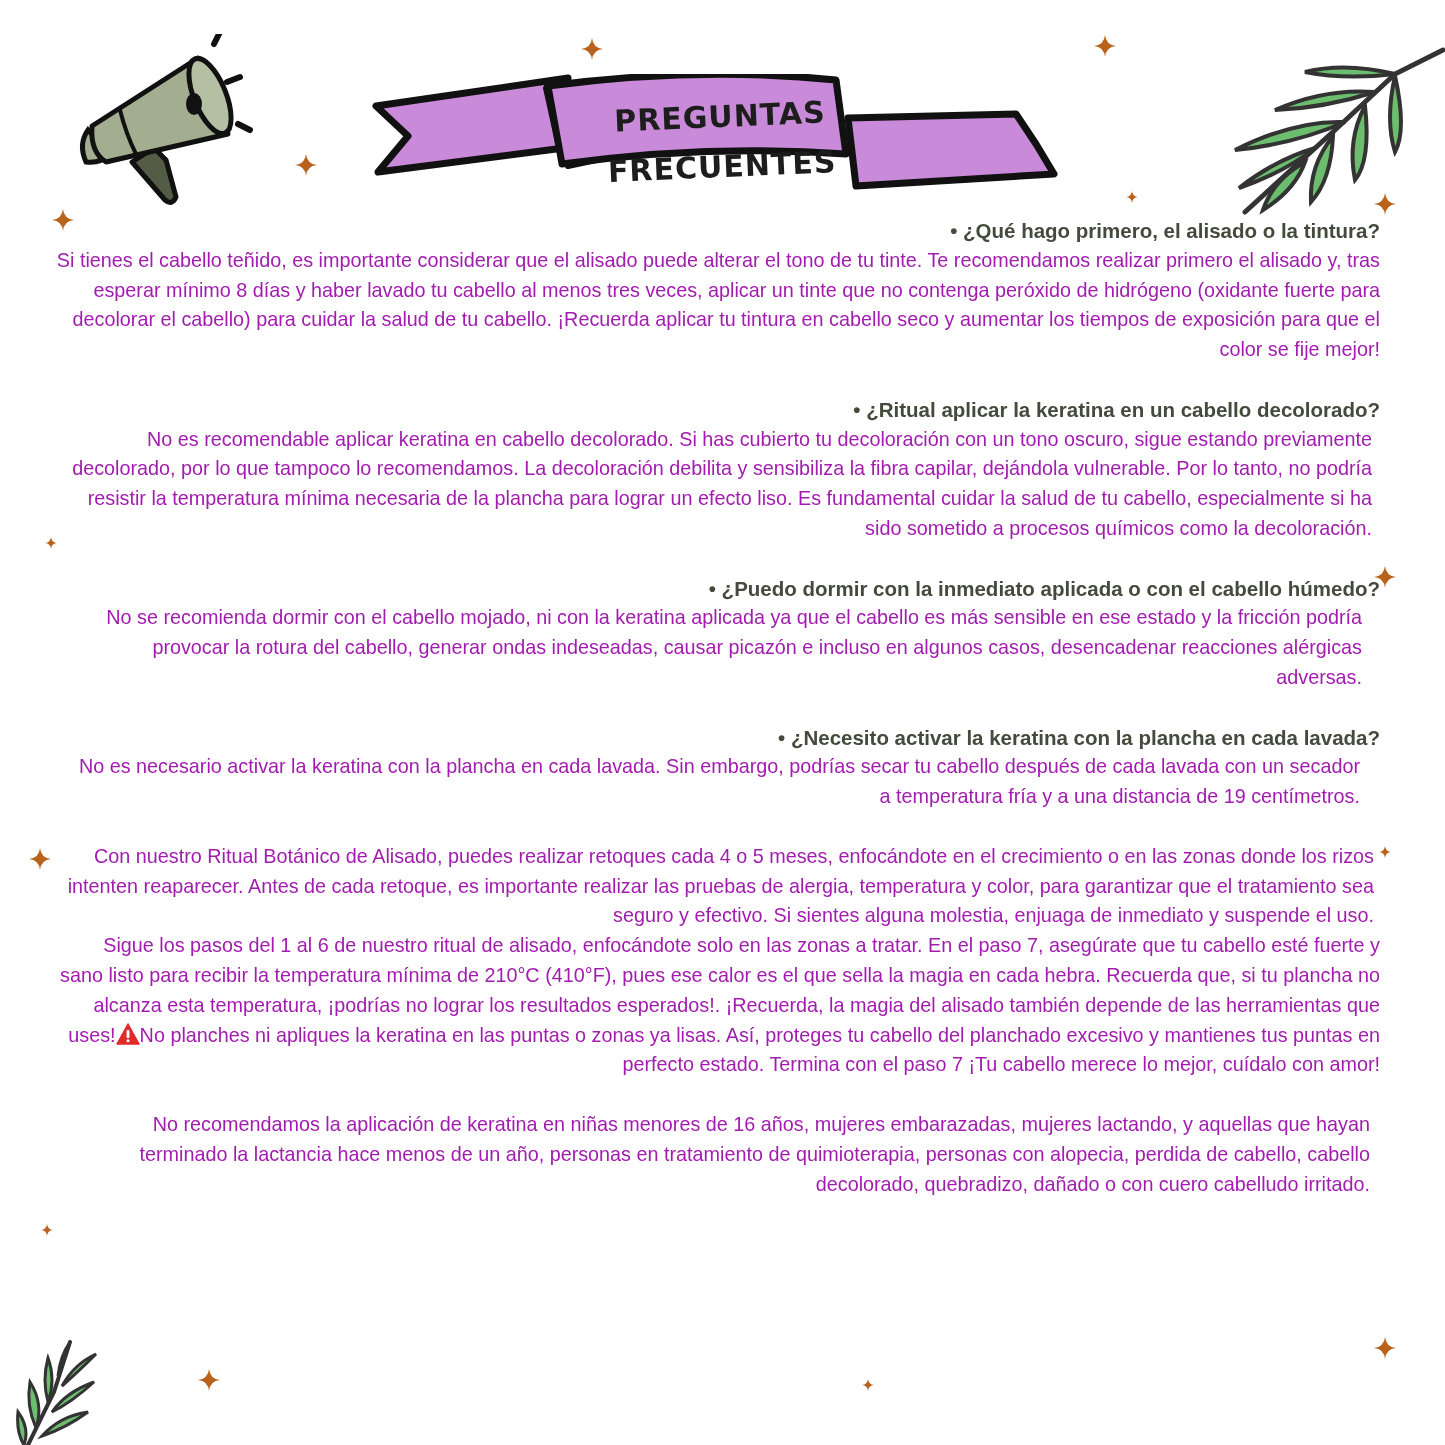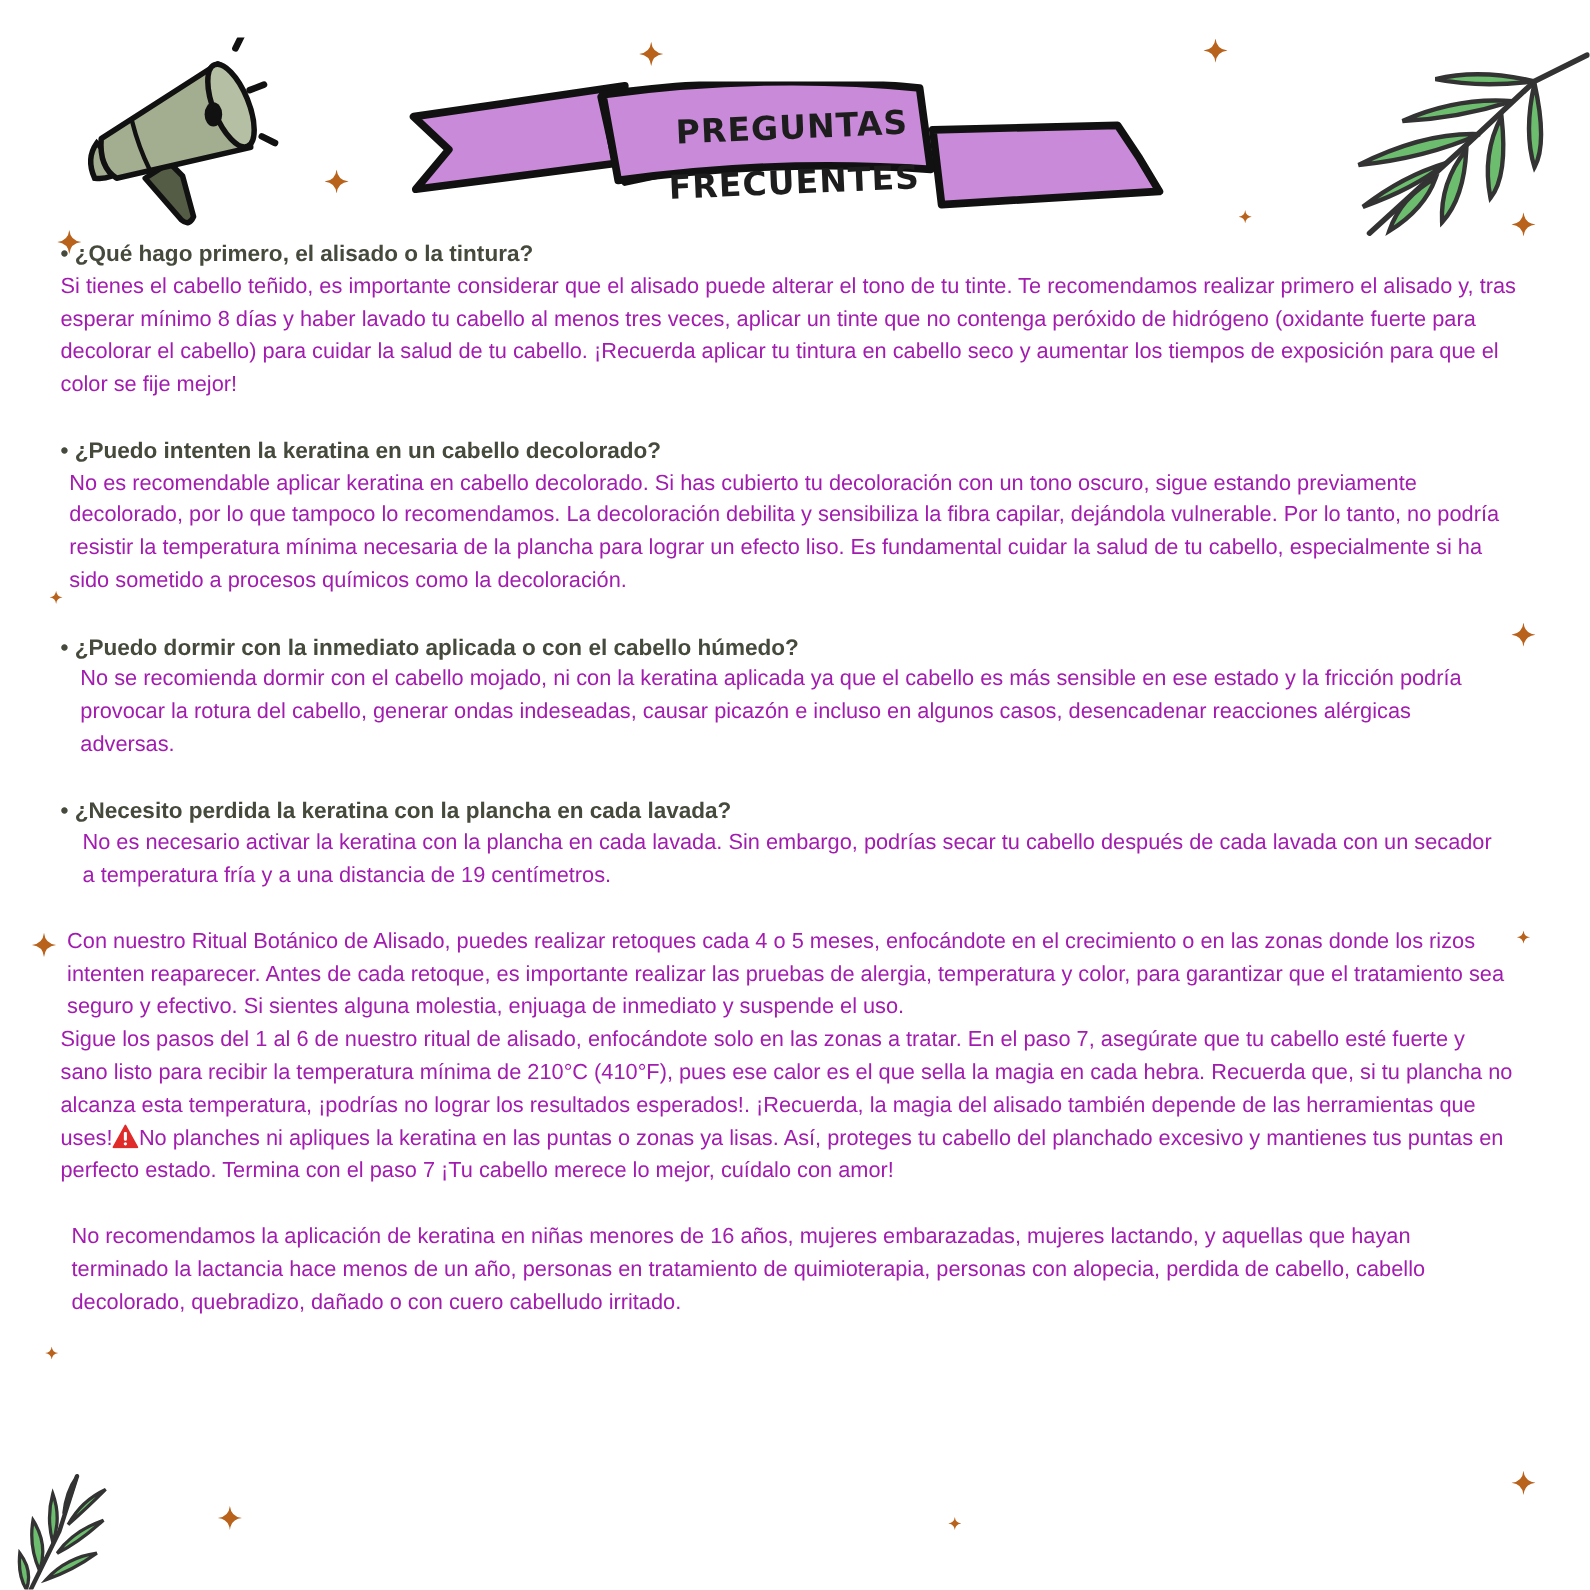--- a/index.html
+++ b/index.html
@@ -4,21 +4,21 @@
   <style>
     html, body { margin: 0; padding: 0; background: #ffffff; }
     body { width: 1445px; height: 1445px; position: relative; overflow: hidden;
            font-family: "Liberation Sans", "DejaVu Sans", sans-serif; color: #454a3c; }
     .deco { position: absolute; }
     .sparkle { position: absolute; width: 22px; height: 22px; }
     .banner { position: absolute; left: 368px; top: 74px; width: 696px; height: 116px; }
     .banner-title { position: absolute; left: 540px; top: 92px; width: 360px; height: 50px;
       font-family: "DejaVu Sans", sans-serif; font-weight: bold; font-size: 30px; letter-spacing: 1px;
       color: #1d1d1d; text-align: center; transform: rotate(-2.5deg); line-height: 50px; }
-    .content { position: absolute; left: 55px; top: 216px; width: 1325px; text-align: left; }
+    .content { position: absolute; left: 55px; top: 216px; width: 1325px; text-align: right; }
     .faq { margin-bottom: 29.8px; }
     .q { font-weight: bold; font-size: 20.5px; line-height: 29.8px; color: #454a3c; }
     .a { font-size: 19.8px; line-height: 29.8px; color: #a21caf; }
     .a b { font-weight: normal; }
     .warn { display: inline-block; width: 24px; height: 22px; vertical-align: -3px; }
   </style>
 </head>
 <body>
 
 <svg class="deco" style="left:70px;top:34px" width="190" height="175" viewBox="0 0 190 175">
@@ -106,29 +106,29 @@
 <svg class="sparkle" style="left:862px;top:1379px;width:12px;height:12px" viewBox="0 0 22 22">
     <path d="M11 0 Q12 10 22 11 Q12 12 11 22 Q10 12 0 11 Q10 10 11 0 Z" fill="#b8621b"></path>
   </svg>
 
 <div class="content">
   <div class="faq">
     <div class="q">• ¿Qué hago primero, el alisado o la tintura?</div>
     <div class="a">Si tienes el cabello teñido, es importante considerar que el alisado puede alterar el tono de tu tinte. Te recomendamos realizar primero el alisado y, tras esperar mínimo 8 días y haber lavado tu cabello al menos tres veces, aplicar un tinte que no contenga peróxido de hidrógeno (oxidante fuerte para decolorar el cabello) para cuidar la salud de tu cabello. ¡Recuerda aplicar tu tintura en cabello seco y aumentar los tiempos de exposición para que el color se fije mejor!</div>
   </div>
   <div class="faq">
-    <div class="q">• ¿Puedo intenten la keratina en un cabello decolorado?</div>
+    <div class="q">• ¿Ritual aplicar la keratina en un cabello decolorado?</div>
     <div class="a" style="padding:0 8px">No es recomendable aplicar keratina en cabello decolorado. Si has cubierto tu decoloración con un tono oscuro, sigue estando previamente decolorado, por lo que tampoco lo recomendamos. La decoloración debilita y sensibiliza la fibra capilar, dejándola vulnerable. Por lo tanto, no podría resistir la temperatura mínima necesaria de la plancha para lograr un efecto liso.  Es fundamental cuidar la salud de tu cabello, especialmente si ha sido sometido a procesos químicos como la decoloración.</div>
   </div>
   <div class="faq">
     <div class="q">• ¿Puedo dormir con la inmediato aplicada o con el cabello húmedo?</div>
     <div class="a" style="padding:0 18px">No se recomienda dormir con el cabello mojado, ni con la keratina aplicada ya que el cabello es más sensible en ese estado y la fricción podría provocar la rotura del cabello, generar ondas indeseadas, causar picazón e incluso en algunos casos, desencadenar reacciones alérgicas adversas.</div>
   </div>
   <div class="faq">
-    <div class="q">• ¿Necesito perdida la keratina con la plancha en cada lavada?</div>
+    <div class="q">• ¿Necesito activar la keratina con la plancha en cada lavada?</div>
     <div class="a" style="padding:0 20px">No es necesario activar la keratina con la plancha en cada lavada. Sin embargo, podrías secar tu cabello después de cada lavada con un secador a temperatura fría y a una distancia de 19 centímetros.</div>
   </div>
   <div class="faq">
     <div class="a" style="padding:0 6px">Con nuestro Ritual Botánico de Alisado, puedes realizar retoques cada 4 o 5 meses, enfocándote en el crecimiento o en las zonas donde los rizos intenten reaparecer. Antes de cada retoque, es importante realizar las pruebas de alergia, temperatura y color, para garantizar que el tratamiento sea seguro y efectivo. Si sientes alguna molestia, enjuaga de inmediato y suspende el uso.</div>
     <div class="a"><b>Sigue los pasos del 1 al 6</b><span> de nuestro ritual de alisado, enfocándote solo en las zonas a tratar. </span><b>En el paso 7,</b><span> asegúrate que tu cabello esté fuerte y sano listo para recibir la temperatura mínima de 210°C (410°F), pues ese calor es el que sella la magia en cada hebra. Recuerda que, si tu plancha no alcanza esta temperatura, ¡podrías no lograr los resultados esperados!. ¡Recuerda, la magia del alisado también depende de las herramientas que uses!</span><svg class="warn" viewBox="0 0 24 22">
           <path d="M12 1 L23 21 L1 21 Z" fill="#e02b2b" stroke="#e02b2b" stroke-width="1.5" stroke-linejoin="round"></path>
           <rect x="10.6" y="7" width="2.8" height="8" rx="1" fill="#fff"></rect>
           <circle cx="12" cy="17.8" r="1.5" fill="#fff"></circle>
         </svg><span>No planches ni apliques la keratina en las puntas o zonas ya lisas. Así, proteges tu cabello del planchado excesivo y mantienes tus puntas en perfecto estado. Termina con el paso 7 ¡Tu cabello merece lo mejor, cuídalo con amor!</span></div>
   </div>

